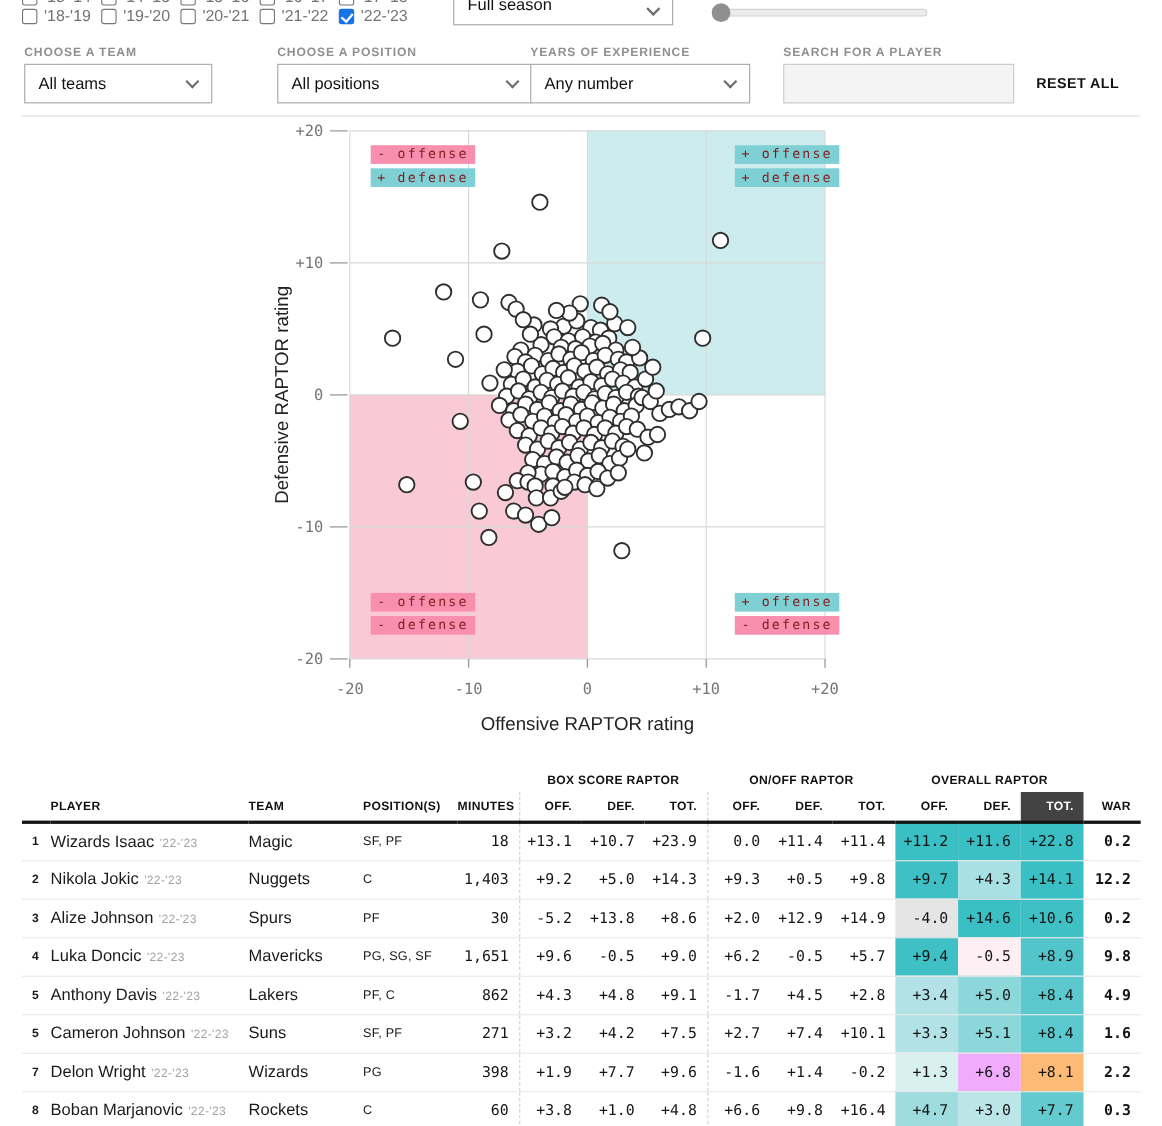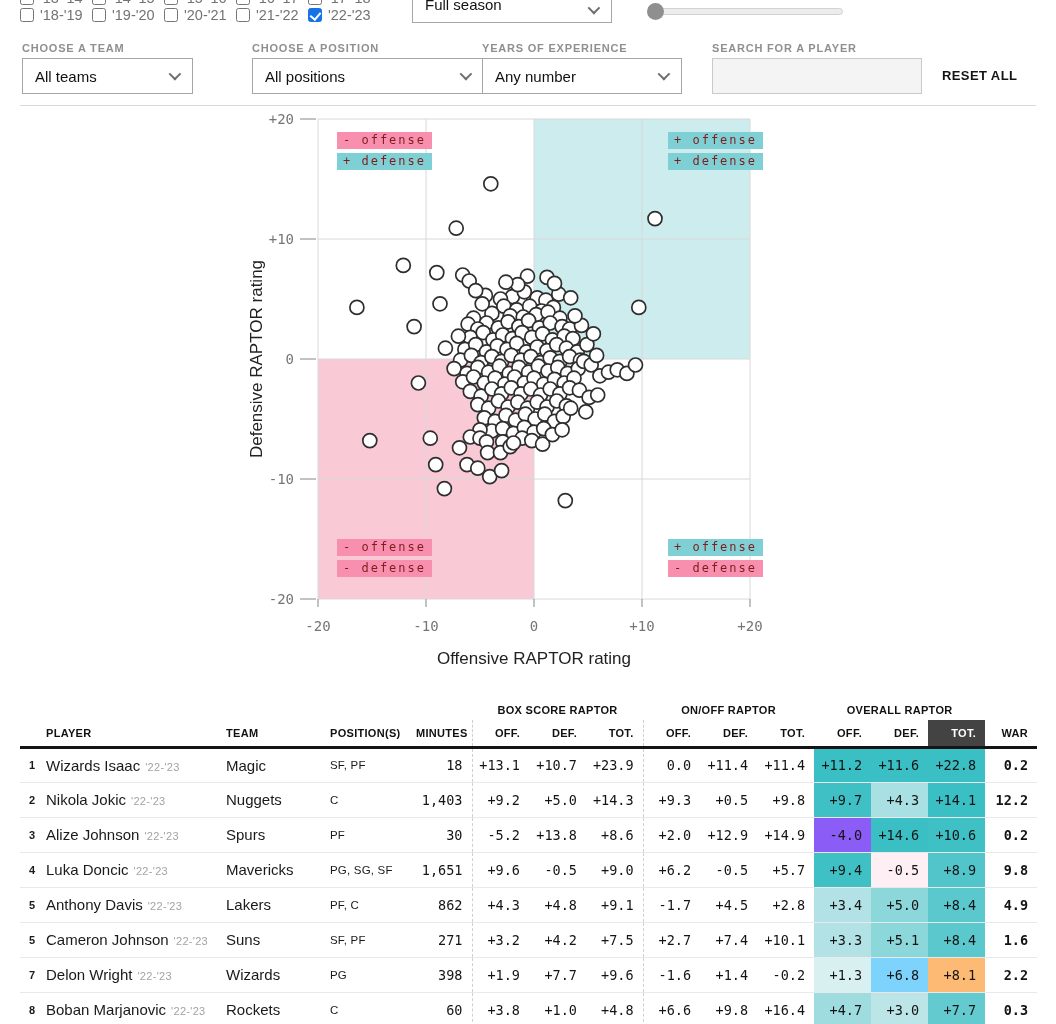--- a/index.html
+++ b/index.html
@@ -484,21 +484,21 @@
             <td class="td-player"><span>Alize Johnson</span><span class="season-tag">'22-'23</span></td>
             <td>Spurs</td>
             <td class="td-pos">PF</td>
             <td class="num">30</td>
             <td class="num sep-dash">-5.2</td>
             <td class="num">+13.8</td>
             <td class="num">+8.6</td>
             <td class="num sep-dash">+2.0</td>
             <td class="num">+12.9</td>
             <td class="num">+14.9</td>
-            <td class="num" style="background: #8b5cf6;">-4.0</td>
+            <td class="num" style="background: #e5e5e5;">-4.0</td>
             <td class="num" style="background: rgb(58, 191, 196);">+14.6</td>
             <td class="num" style="background: rgb(63, 192, 197);">+10.6</td>
             <td class="num td-war">0.2</td>
           </tr>
           <tr>
             <td class="td-rank">4</td>
             <td class="td-player"><span>Luka Doncic</span><span class="season-tag">'22-'23</span></td>
             <td>Mavericks</td>
             <td class="td-pos">PG, SG, SF</td>
             <td class="num">1,651</td>
@@ -553,21 +553,21 @@
             <td>Wizards</td>
             <td class="td-pos">PG</td>
             <td class="num">398</td>
             <td class="num sep-dash">+1.9</td>
             <td class="num">+7.7</td>
             <td class="num">+9.6</td>
             <td class="num sep-dash">-1.6</td>
             <td class="num">+1.4</td>
             <td class="num">-0.2</td>
             <td class="num" style="background: rgb(217, 240, 241);">+1.3</td>
-            <td class="num" style="background: #7dd3fc;">+6.8</td>
+            <td class="num" style="background: #f0abfc;">+6.8</td>
             <td class="num" style="background: #fdba74;">+8.1</td>
             <td class="num td-war">2.2</td>
           </tr>
           <tr>
             <td class="td-rank">8</td>
             <td class="td-player"><span>Boban Marjanovic</span><span class="season-tag">'22-'23</span></td>
             <td>Rockets</td>
             <td class="td-pos">C</td>
             <td class="num">60</td>
             <td class="num sep-dash">+3.8</td>

